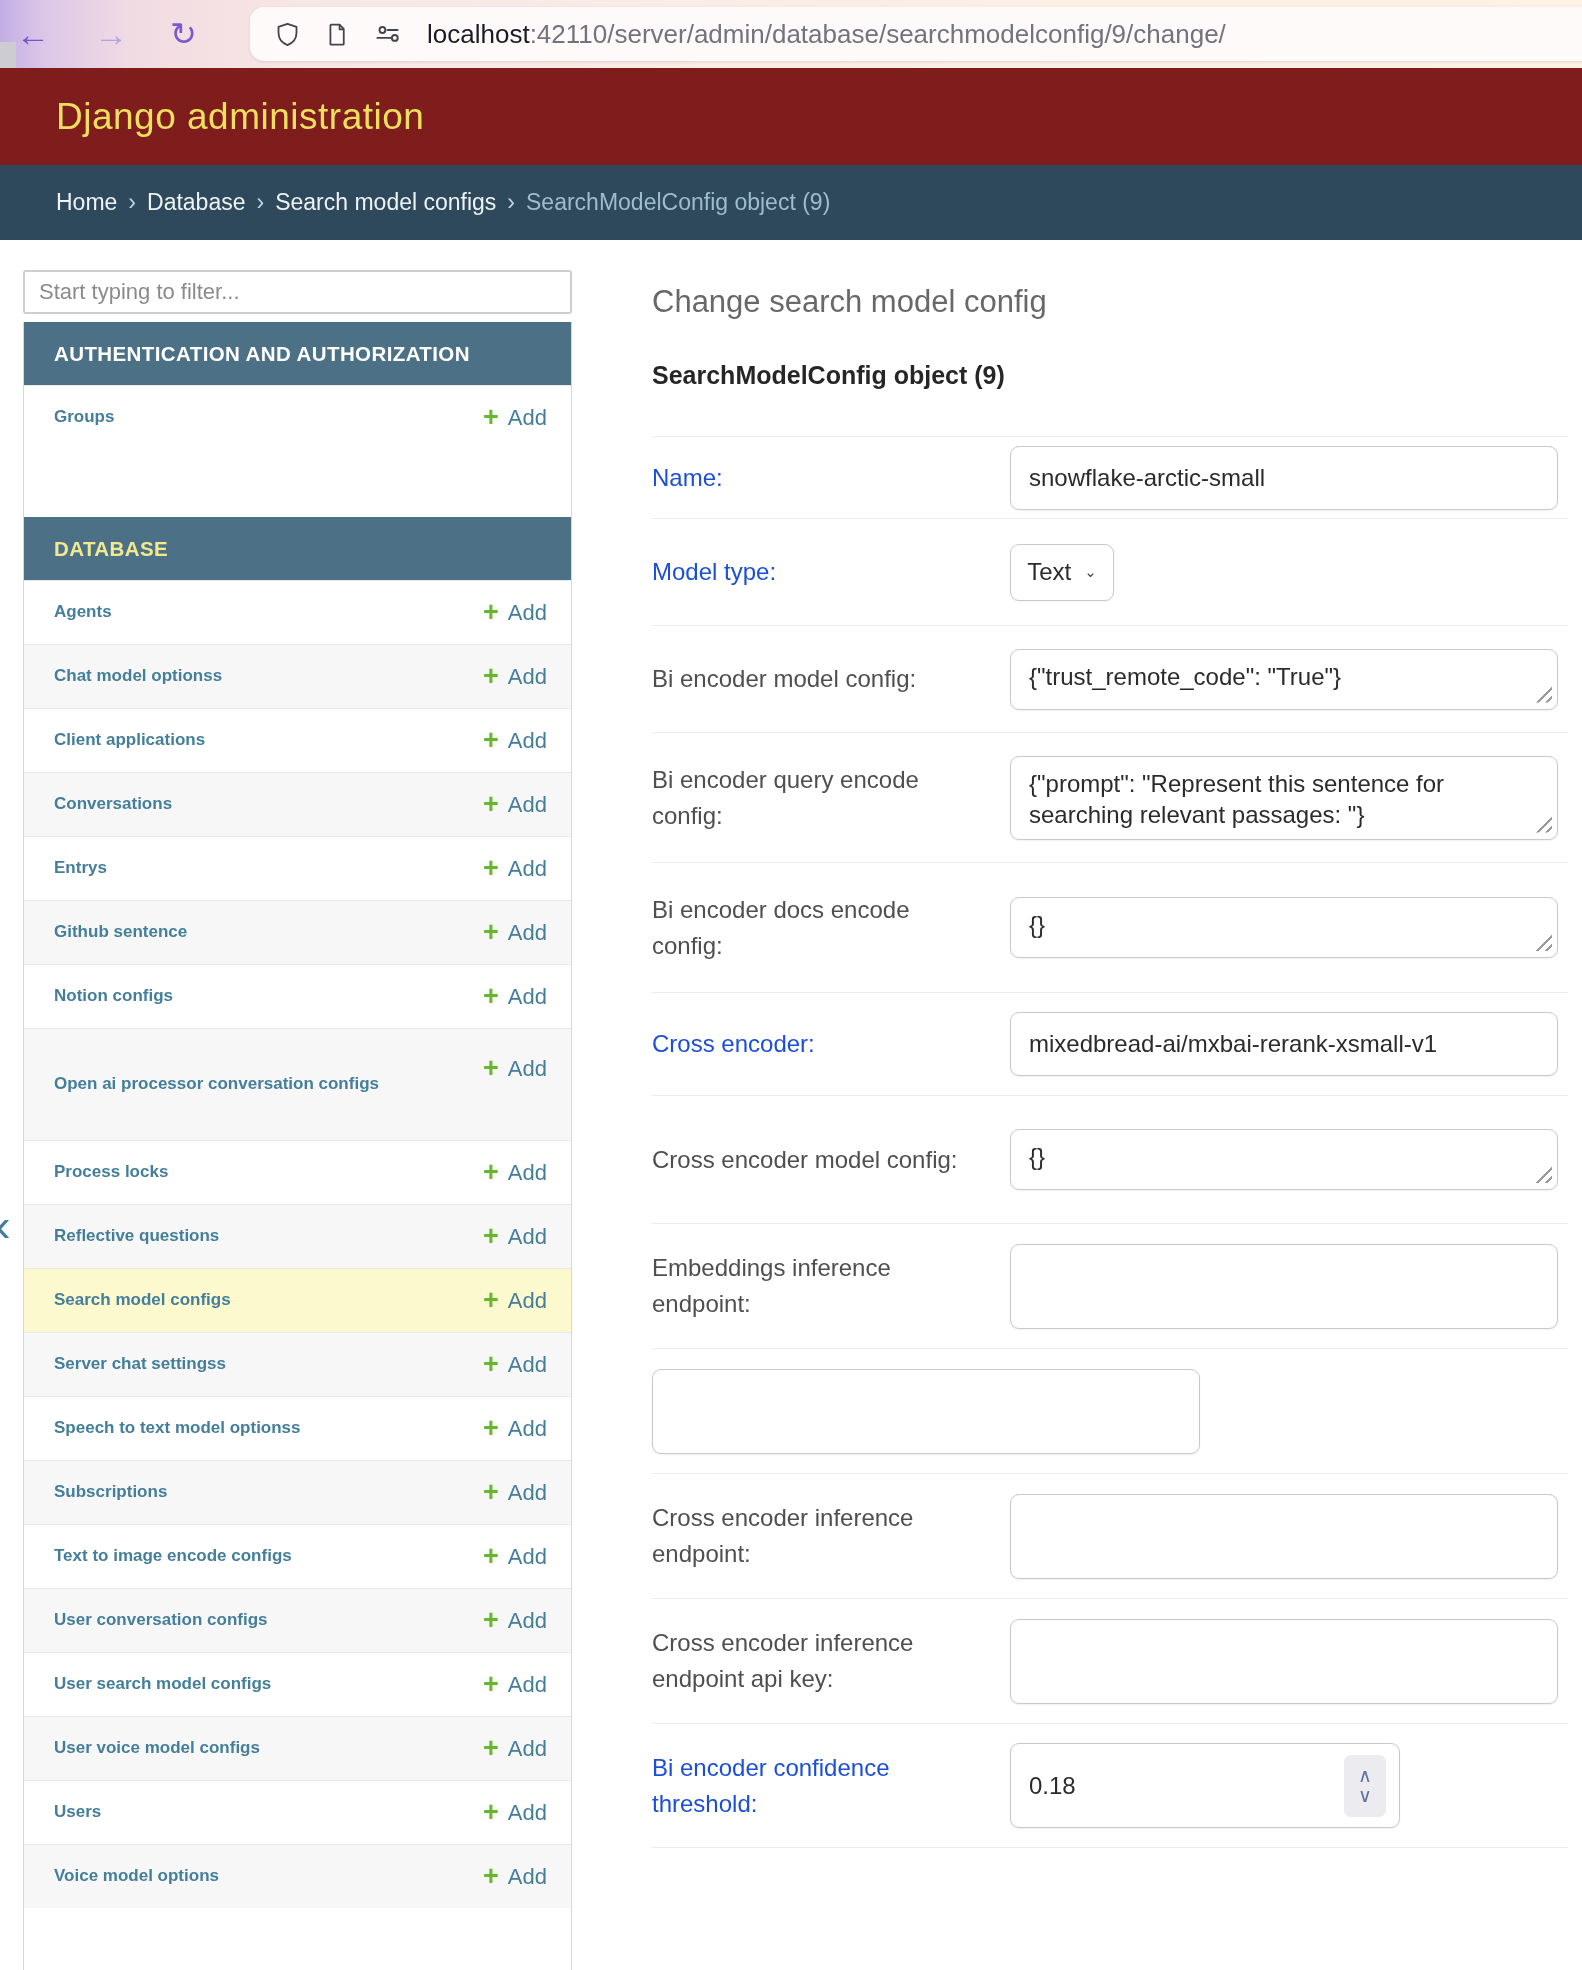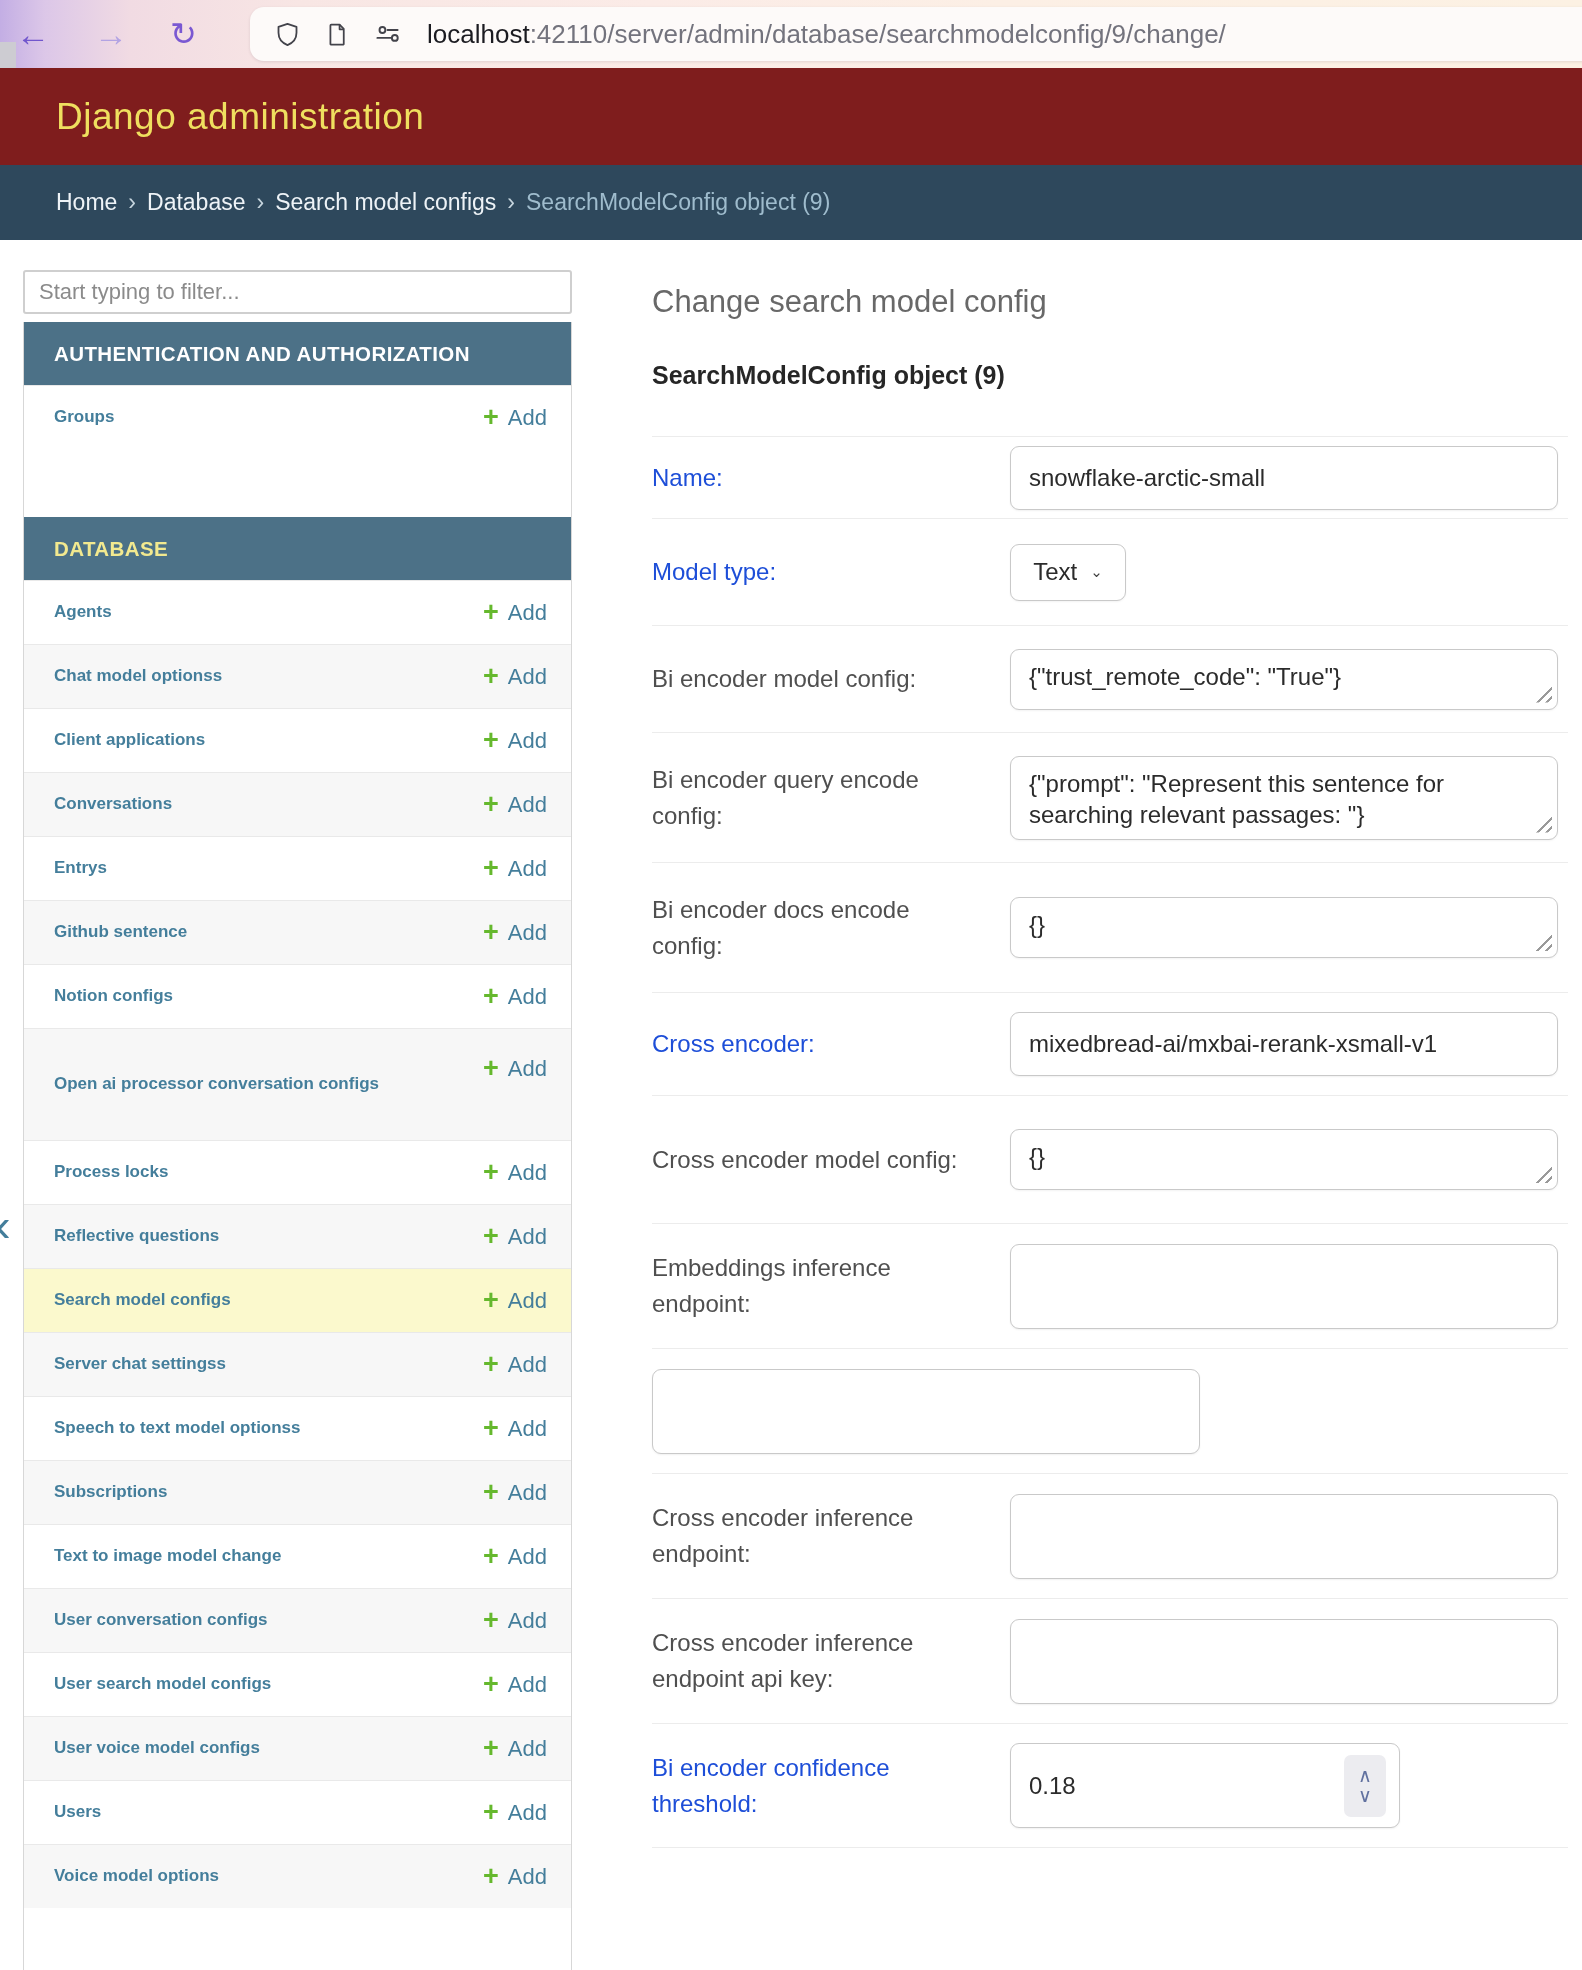--- a/index.html
+++ b/index.html
@@ -60,21 +60,21 @@
   .object-title { margin-top:40px; font-size:25px; font-weight:700; color:#262626; line-height:30px; }
   .form-module { margin-top:46px; border-top:1px solid #ececec; }
   .form-row { display:flex; align-items:center; border-bottom:1px solid #ececec; }
   .flabel { flex:0 0 358px; padding-right:34px; font-size:24px; color:#4f4f4f; line-height:1.5; }
   .flabel.req { font-weight:400; color:#1d4ed8; }
   .mh82 {min-height:82px;} .mh103 {min-height:103px;} .mh107 {min-height:107px;}
   .mh125 {min-height:125px;} .mh124 {min-height:124px;} .mh128 {min-height:128px;} .mh130 {min-height:130px;}
   .ti { height:64px; width:548px; border:1px solid #c9c9c9; border-radius:9px; padding:0 18px; font-size:24px;
     color:#2b2b2b; background:#fff; box-shadow:0 1px 2px rgba(0,0,0,.06); font-family:inherit; }
   .ti.tall { height:85px; }
-  .select-box { width:116px; height:57px; border:1px solid #c9c9c9; border-radius:9px; background:#fff;
+  .select-box { width:104px; height:57px; border:1px solid #c9c9c9; border-radius:9px; background:#fff;
     display:flex; align-items:center; justify-content:center; font-size:24px; color:#2b2b2b; cursor:pointer;
     box-shadow:0 1px 2px rgba(0,0,0,.05); }
   .sel-chevron { font-size:15px; color:#3d3d3d; margin-left:13px; }
   .ta-wrap { position:relative; width:548px; }
   .ta { display:block; width:100%; border:1px solid #c9c9c9; border-radius:9px; padding:11px 44px 11px 18px;
     font-size:24px; color:#2b2b2b; resize:none; overflow:hidden; line-height:1.3; font-family:inherit;
     box-shadow:0 1px 2px rgba(0,0,0,.05); }
   .ta.h1l { height:61px; }
   .ta.h2l { height:84px; }
   .grip { position:absolute; right:6px; bottom:7px; width:17px; height:17px;
@@ -245,21 +245,21 @@
           </span>
       </div>
       <div class="nav-row alt">
         <span class="model-link">Subscriptions</span>
         <span class="add-link">
             <span class="plus">+</span>
             <span>Add</span>
           </span>
       </div>
       <div class="nav-row">
-        <span class="model-link">Text to image model change</span>
+        <span class="model-link">Text to image encode configs</span>
         <span class="add-link">
             <span class="plus">+</span>
             <span>Add</span>
           </span>
       </div>
       <div class="nav-row alt">
         <span class="model-link">User conversation configs</span>
         <span class="add-link">
             <span class="plus">+</span>
             <span>Add</span>

